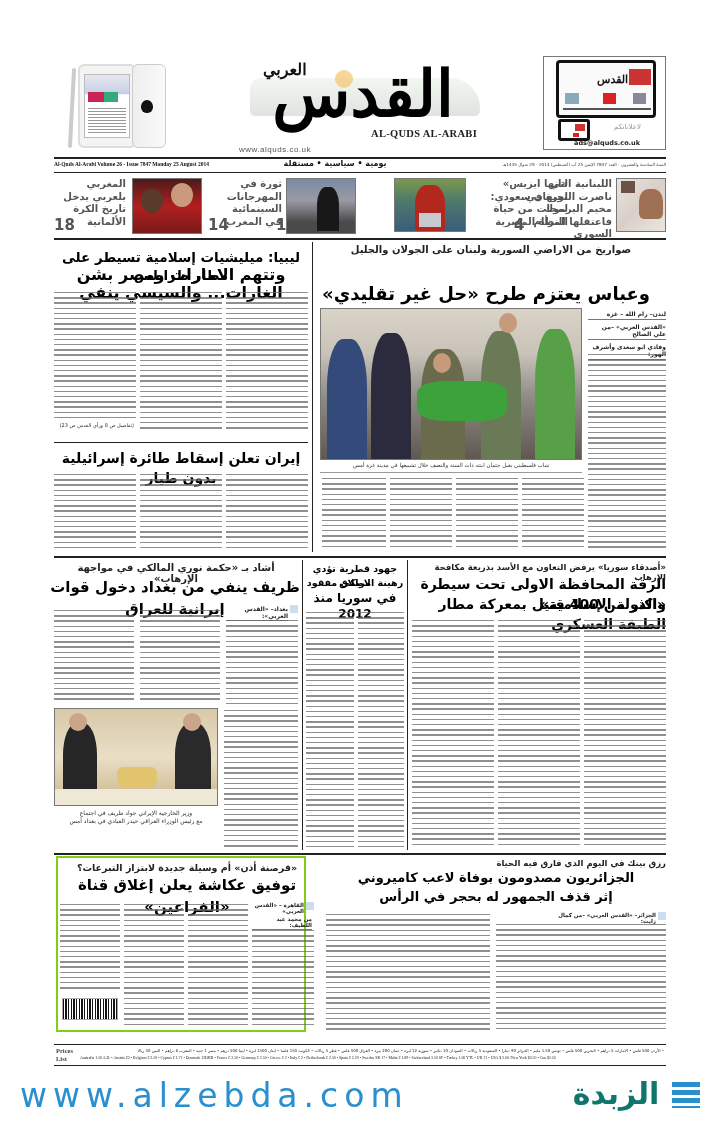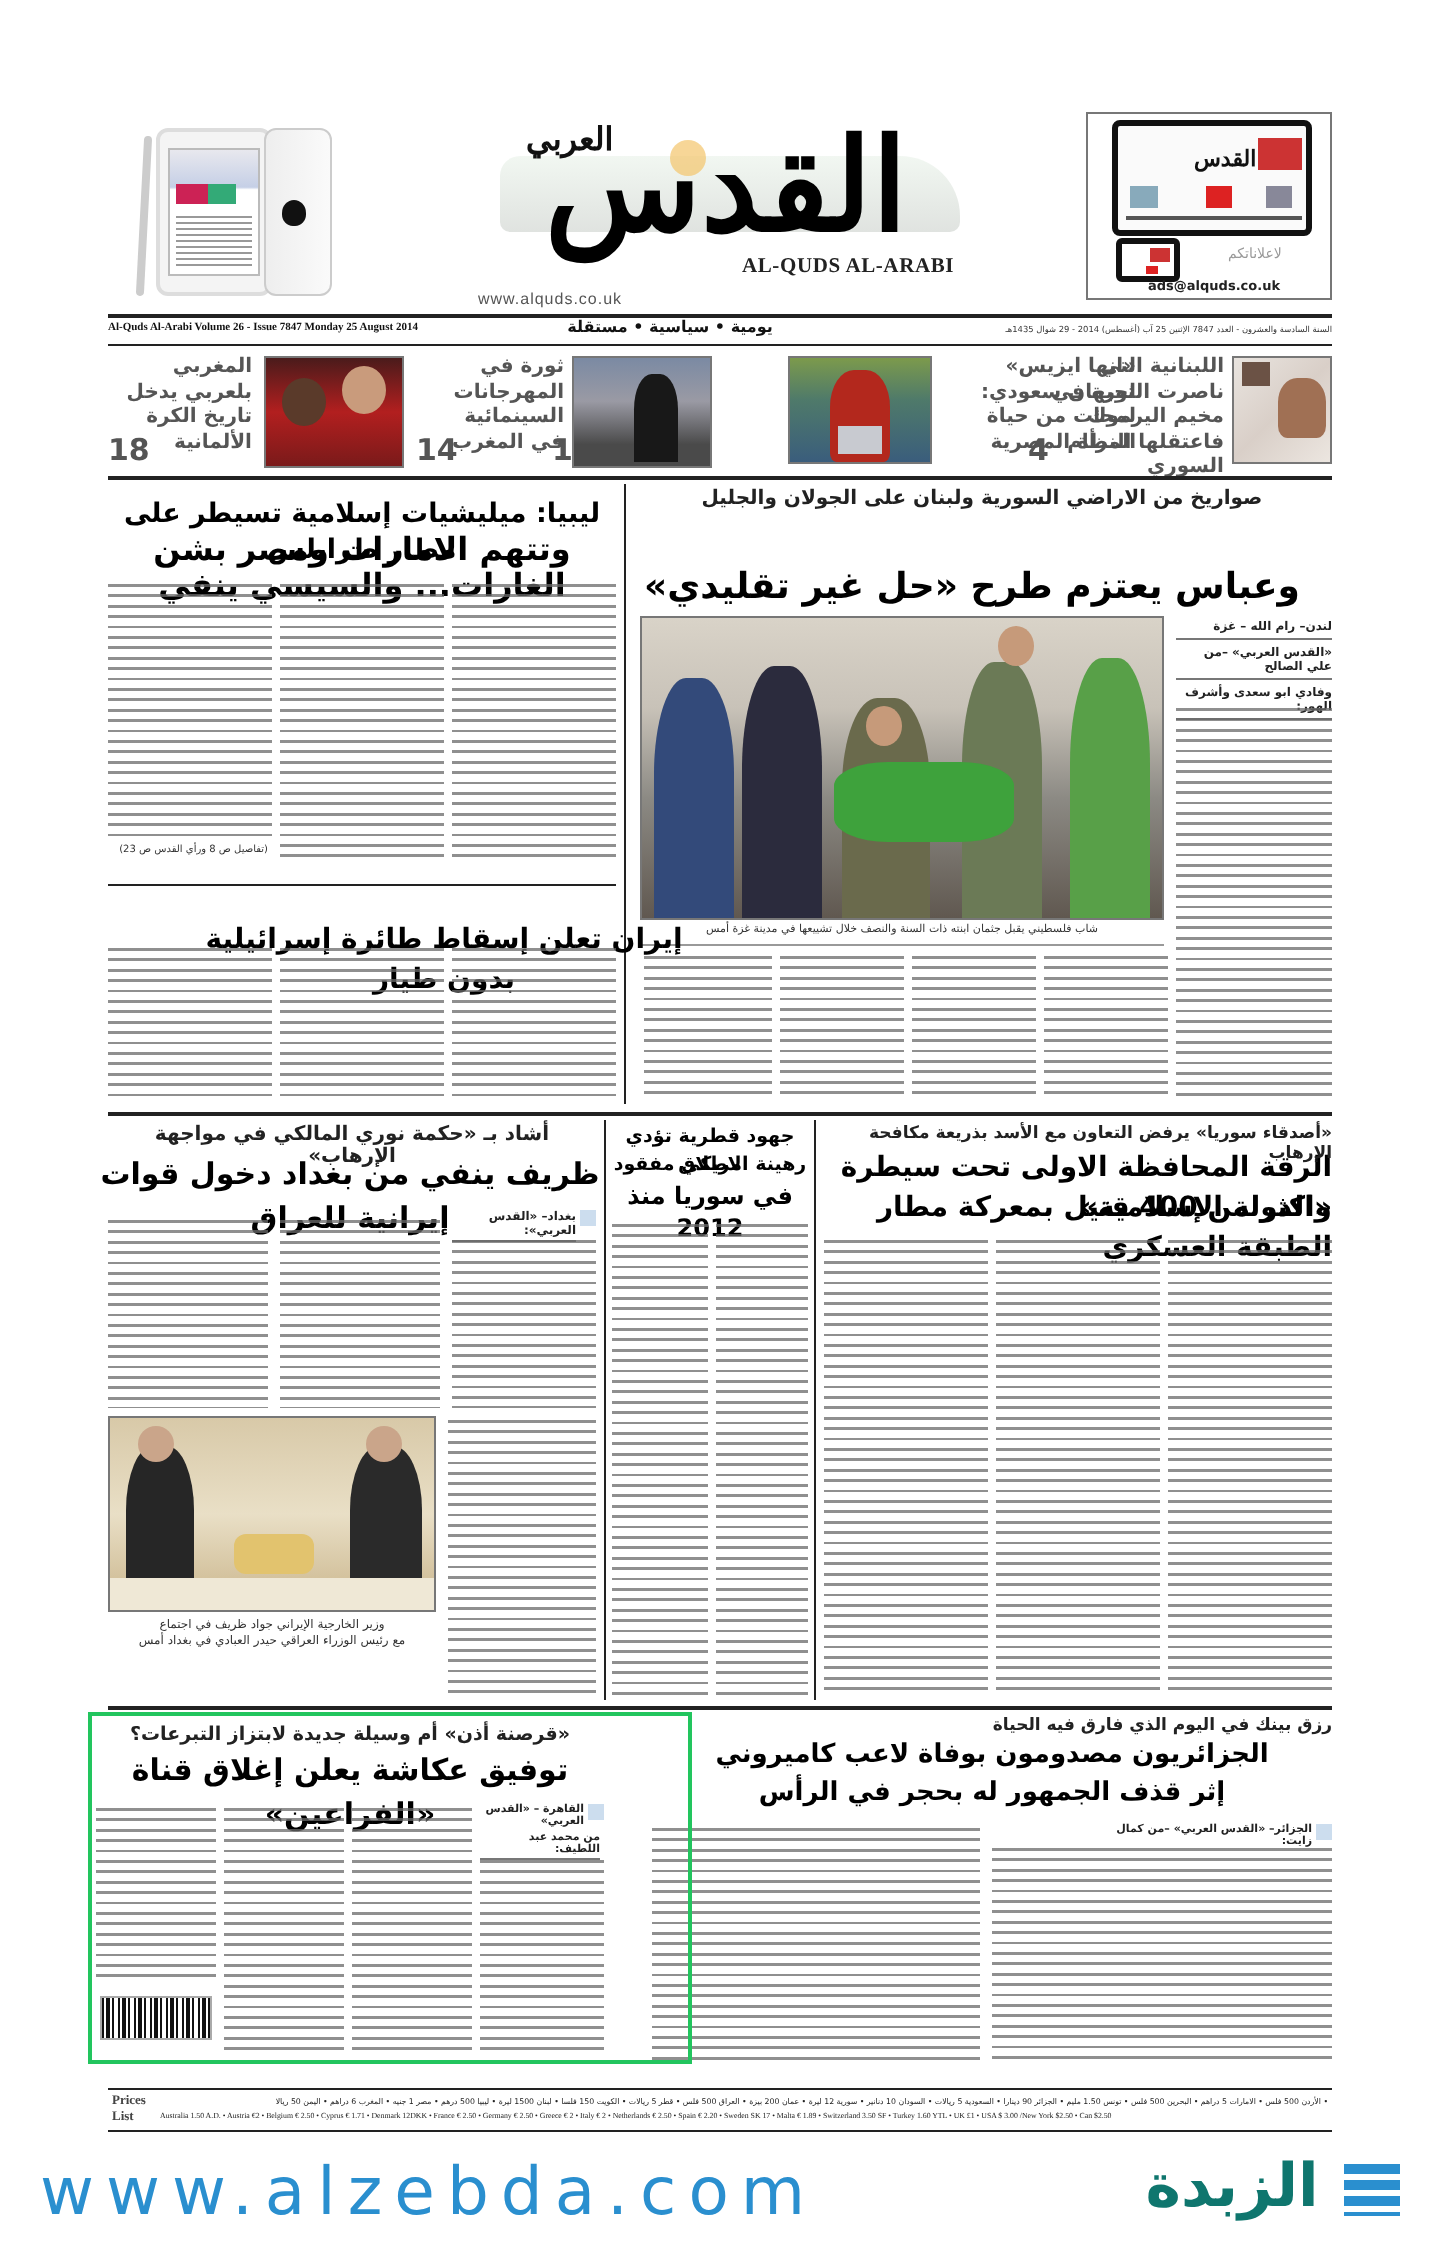--- a/index.html
+++ b/index.html
@@ -141,21 +141,21 @@
   <div class="abs head-xl" style="left:0;top:6px;width:254px;font-size:13.5px;line-height:18px;">ليبيا: ميليشيات إسلامية تسيطر على مطار طرابلس</div>
   <div class="abs head-xl" style="left:0;top:24px;width:254px;font-size:16px;line-height:18px;">وتتهم الامارات ومصر بشن الغارات... والسيسي ينفي</div>
   <div class="txtblock" style="left:172px;top:48px;width:82px;height:140px;"></div>
   <div class="txtblock" style="left:86px;top:48px;width:82px;height:140px;"></div>
   <div class="txtblock" style="left:0;top:48px;width:82px;height:128px;"></div>
   <div class="abs" style="left:0;top:180px;width:80px;font-size:5px;direction:rtl;color:#333;">(تفاصيل ص 8 ورأي القدس ص 23)</div>
 </div>
 <div class="line" style="left:54px;top:442px;width:254px;height:1px;"></div>
 
 <div class="abs" style="left:54px;top:446px;width:254px;height:106px;">
-  <div class="abs head-xl" style="left:0;top:14px;width:254px;font-size:14px;line-height:20px;margin-left:41px;">إيران تعلن إسقاط طائرة إسرائيلية بدون طيار</div>
+  <div class="abs head-xl" style="left:0;top:2px;width:254px;font-size:14px;line-height:20px;">إيران تعلن إسقاط طائرة إسرائيلية بدون طيار</div>
   <div class="txtblock" style="left:172px;top:26px;width:82px;height:78px;"></div>
   <div class="txtblock" style="left:86px;top:26px;width:82px;height:78px;"></div>
   <div class="txtblock" style="left:0;top:26px;width:82px;height:78px;"></div>
 </div>
 
 <div class="line" style="left:54px;top:556px;width:612px;height:1.5px;"></div>
 
 <div class="abs" style="left:412px;top:560px;width:254px;height:290px;">
   <div class="abs head-xl" style="left:-8px;top:14px;width:262px;text-align:right;font-size:14px;line-height:20px;">الرقة المحافظة الاولى تحت سيطرة «الدولة الإسلامية»</div>
   <div class="abs kicker" style="left:0;top:2px;width:254px;text-align:right;font-size:8.5px;">«أصدقاء سوريا» يرفض التعاون مع الأسد بذريعة مكافحة الإرهاب</div>
@@ -202,21 +202,21 @@
   <div class="abs kicker" style="left:0;top:2px;width:340px;text-align:right;font-size:8.5px;">رزق بينك في اليوم الذي فارق فيه الحياة</div>
   <div class="abs head-xl" style="left:0;top:12px;width:340px;font-size:13px;line-height:19px;">الجزائريون مصدومون بوفاة لاعب كاميروني</div>
   <div class="abs head-xl" style="left:0;top:31px;width:340px;font-size:13px;line-height:19px;">إثر قذف الجمهور له بحجر في الرأس</div>
   <div class="abs" style="left:332px;top:56px;width:8px;height:8px;background:#cde;"></div>
   <div class="abs bylines" style="left:232px;top:56px;width:98px;font-size:5.5px;">الجزائر– «القدس العربي» –من كمال زايت:</div>
   <div class="txtblock" style="left:170px;top:66px;width:170px;height:108px;"></div>
   <div class="txtblock" style="left:130px;top:56px;width:160px;height:0;"></div>
   <div class="txtblock" style="left:0;top:56px;width:164px;height:118px;"></div>
 </div>
 
-<div class="box-ad" style="left:44px;top:856px;width:302px;height:176px;border:2px solid #22c55e;">
+<div class="box-ad" style="left:56px;top:856px;width:250px;height:176px;border:2px solid #84cc16;">
   <div class="abs kicker" style="left:0;top:4px;width:258px;text-align:center;font-size:9.5px;">«قرصنة أذن» أم وسيلة جديدة لابتزاز التبرعات؟</div>
   <div class="abs head-xl" style="left:0;top:16px;width:258px;font-size:15px;line-height:22px;">توفيق عكاشة يعلن إغلاق قناة «الفراعين»</div>
   <div class="abs" style="left:248px;top:44px;width:8px;height:8px;background:#cde;"></div>
   <div class="abs bylines" style="left:194px;top:44px;width:52px;font-size:5.5px;">القاهرة – «القدس العربي»</div>
   <div class="abs bylines" style="left:194px;top:58px;width:60px;font-size:5.5px;border-bottom:1px solid #777;padding-bottom:1px;">من محمد عبد اللطيف:</div>
   <div class="txtblock" style="left:194px;top:70px;width:62px;height:100px;"></div>
   <div class="txtblock" style="left:130px;top:44px;width:60px;height:126px;"></div>
   <div class="txtblock" style="left:66px;top:44px;width:60px;height:126px;"></div>
   <div class="txtblock" style="left:2px;top:44px;width:60px;height:90px;"></div>
   <div class="abs" style="left:4px;top:140px;width:56px;height:22px;background:repeating-linear-gradient(90deg,#111 0 1px,#fff 1px 2px,#111 2px 4px,#fff 4px 5px,#111 5px 6px,#fff 6px 8px);border:1px solid #aaa;"></div>

